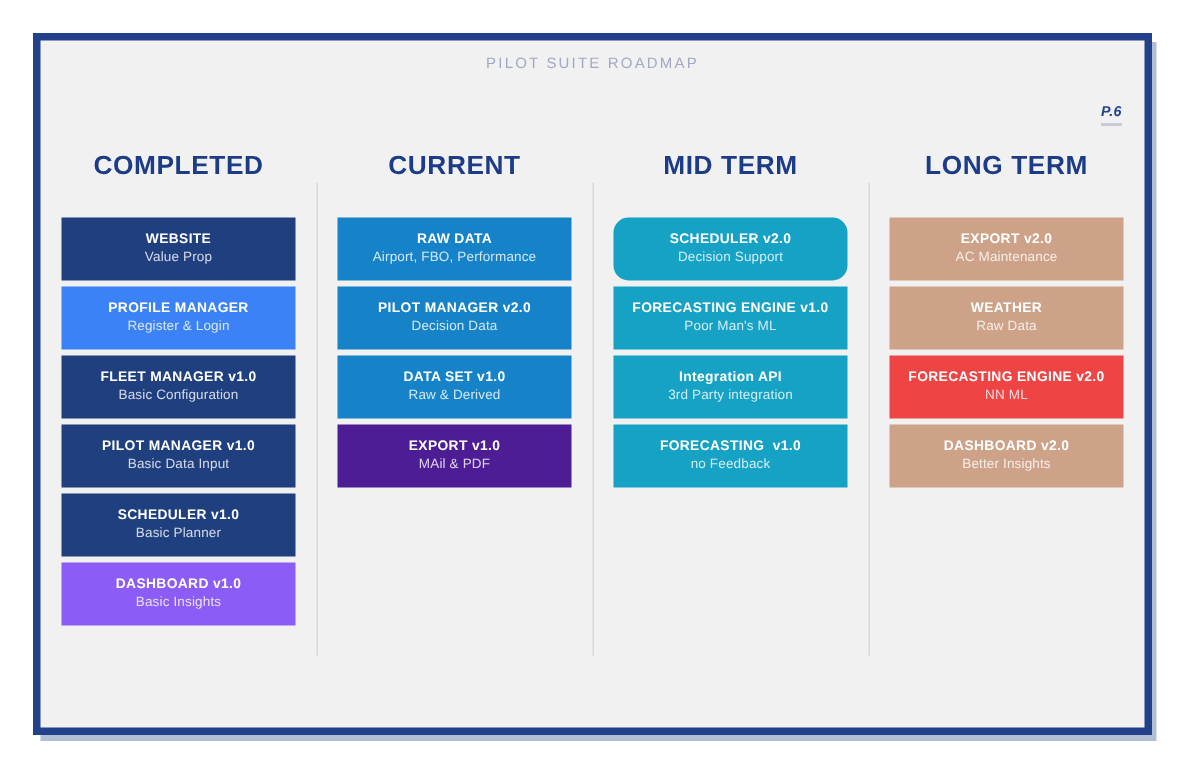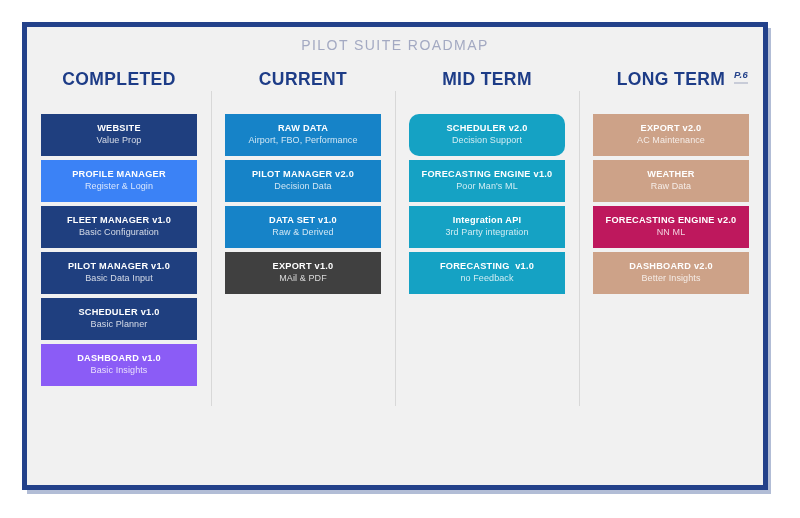--- a/index.html
+++ b/index.html
@@ -34,21 +34,21 @@
     top: 0;
     width: 100%;
     height: 46px;
   }
   .deck-title {
     position: absolute;
     left: 0;
     top: 10px;
     width: 100%;
     text-align: center;
-    font-size: 14px;
+    font-size: 10px;
     letter-spacing: 1.45px;
     color: #a3a9c2;
     font-weight: 400;
     white-space: nowrap;
   }
   .page-marker {
     position: absolute;
     right: 15px;
     top: 6px;
     text-align: center;
@@ -67,21 +67,21 @@
     width: 14px;
     height: 2px;
     background: #c8ccd8;
     margin: 2px auto 0 auto;
   }
 
   
   .columns {
     position: absolute;
     left: 0;
-    top: 42px;
+    top: 73px;
     width: 100%;
     height: 400px;
     display: flex;
   }
   .column {
     position: relative;
     flex: 1 1 0;
     display: flex;
     flex-direction: column;
     align-items: center;
@@ -190,21 +190,21 @@
             <div class="card-sub">Airport, FBO, Performance</div>
           </div>
           <div class="card" style="background: rgb(22, 131, 200);">
             <div class="card-title">PILOT MANAGER v2.0</div>
             <div class="card-sub">Decision Data</div>
           </div>
           <div class="card" style="background: rgb(22, 131, 200);">
             <div class="card-title">DATA SET v1.0</div>
             <div class="card-sub">Raw &amp; Derived</div>
           </div>
-          <div class="card" style="background: #404040;">
+          <div class="card" style="background: #4c1d95;">
             <div class="card-title">EXPORT v1.0</div>
             <div class="card-sub">MAil &amp; PDF</div>
           </div>
         </div>
       </div>
       <div class="column">
         <div class="column-heading">MID TERM</div>
         <div class="card-stack">
           <div class="card" style="background: rgb(21, 162, 196); border-radius: 10px;">
             <div class="card-title">SCHEDULER v2.0</div>
@@ -228,21 +228,21 @@
         <div class="column-heading">LONG TERM</div>
         <div class="card-stack">
           <div class="card" style="background: rgb(205, 162, 136);">
             <div class="card-title">EXPORT v2.0</div>
             <div class="card-sub">AC Maintenance</div>
           </div>
           <div class="card" style="background: rgb(205, 162, 136);">
             <div class="card-title">WEATHER</div>
             <div class="card-sub">Raw Data</div>
           </div>
-          <div class="card" style="background: #be185d;">
+          <div class="card" style="background: #ef4444;">
             <div class="card-title">FORECASTING ENGINE v2.0</div>
             <div class="card-sub">NN ML</div>
           </div>
           <div class="card" style="background: rgb(205, 162, 136);">
             <div class="card-title">DASHBOARD v2.0</div>
             <div class="card-sub">Better Insights</div>
           </div>
         </div>
       </div>
     </div>

